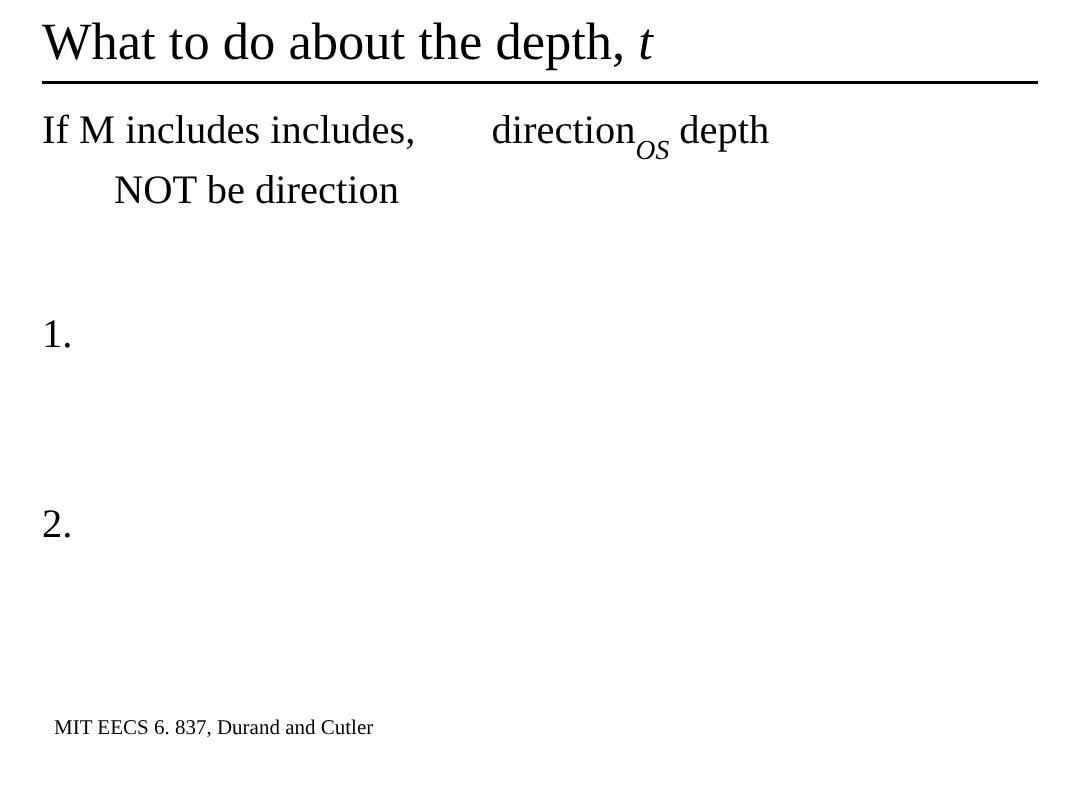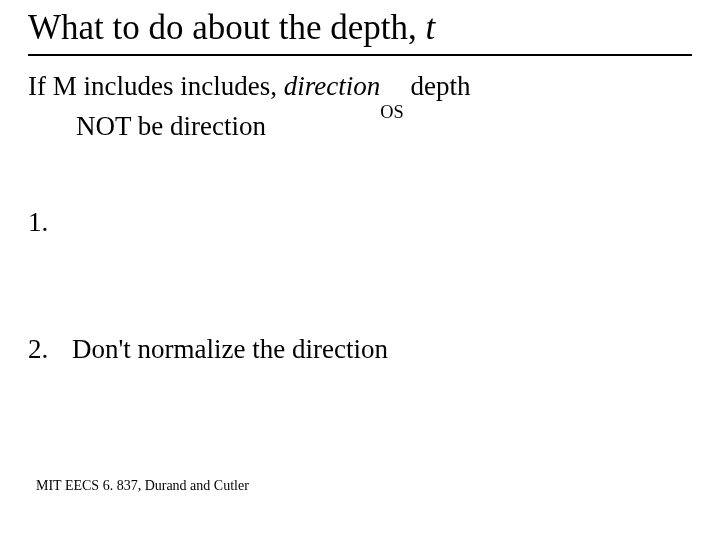--- a/index.html
+++ b/index.html
@@ -33,27 +33,28 @@
     font-size: 27px;
     line-height: 1.35;
   }
   .if-line {
     margin-top: 4px;
   }
   .indent {
     padding-left: 48px;
   }
   .dir {
-    font-style: italic;
+    margin-left: 44px;
   }
   .sub {
+    font-style: italic;
     font-size: 0.68em;
     vertical-align: sub;
     position: relative;
-    top: 16px;
+    top: 4px;
   }
   .list {
     margin-top: 60px;
   }
   .list-item {
     font-size: 27px;
     line-height: 1.3;
     display: flex;
     margin-bottom: 92px;
   }
@@ -84,19 +85,18 @@
     <span>If  M  includes includes, </span><span class="dir">direction</span><span class="sub">OS</span><span> depth</span>
   </div>
   <div class="body-line indent">NOT be direction</div>
 
   <div class="list">
     <div class="list-item">
       <span class="list-num">1.</span>
     </div>
     <div class="list-item">
       <span class="list-num">2.</span>
-      <span>Don't normalize the direction</span>
     </div>
   </div>
 
   <div class="footer">MIT EECS 6. 837, Durand and Cutler</div>
 
 </div>
 
 </body></html>

